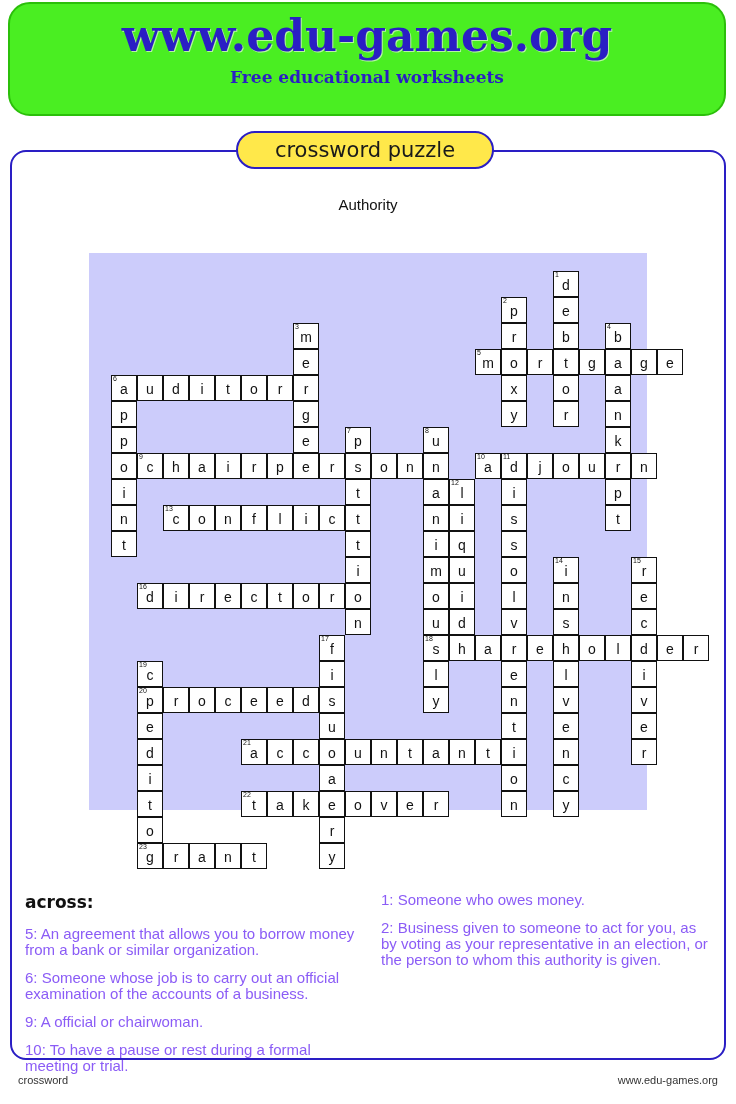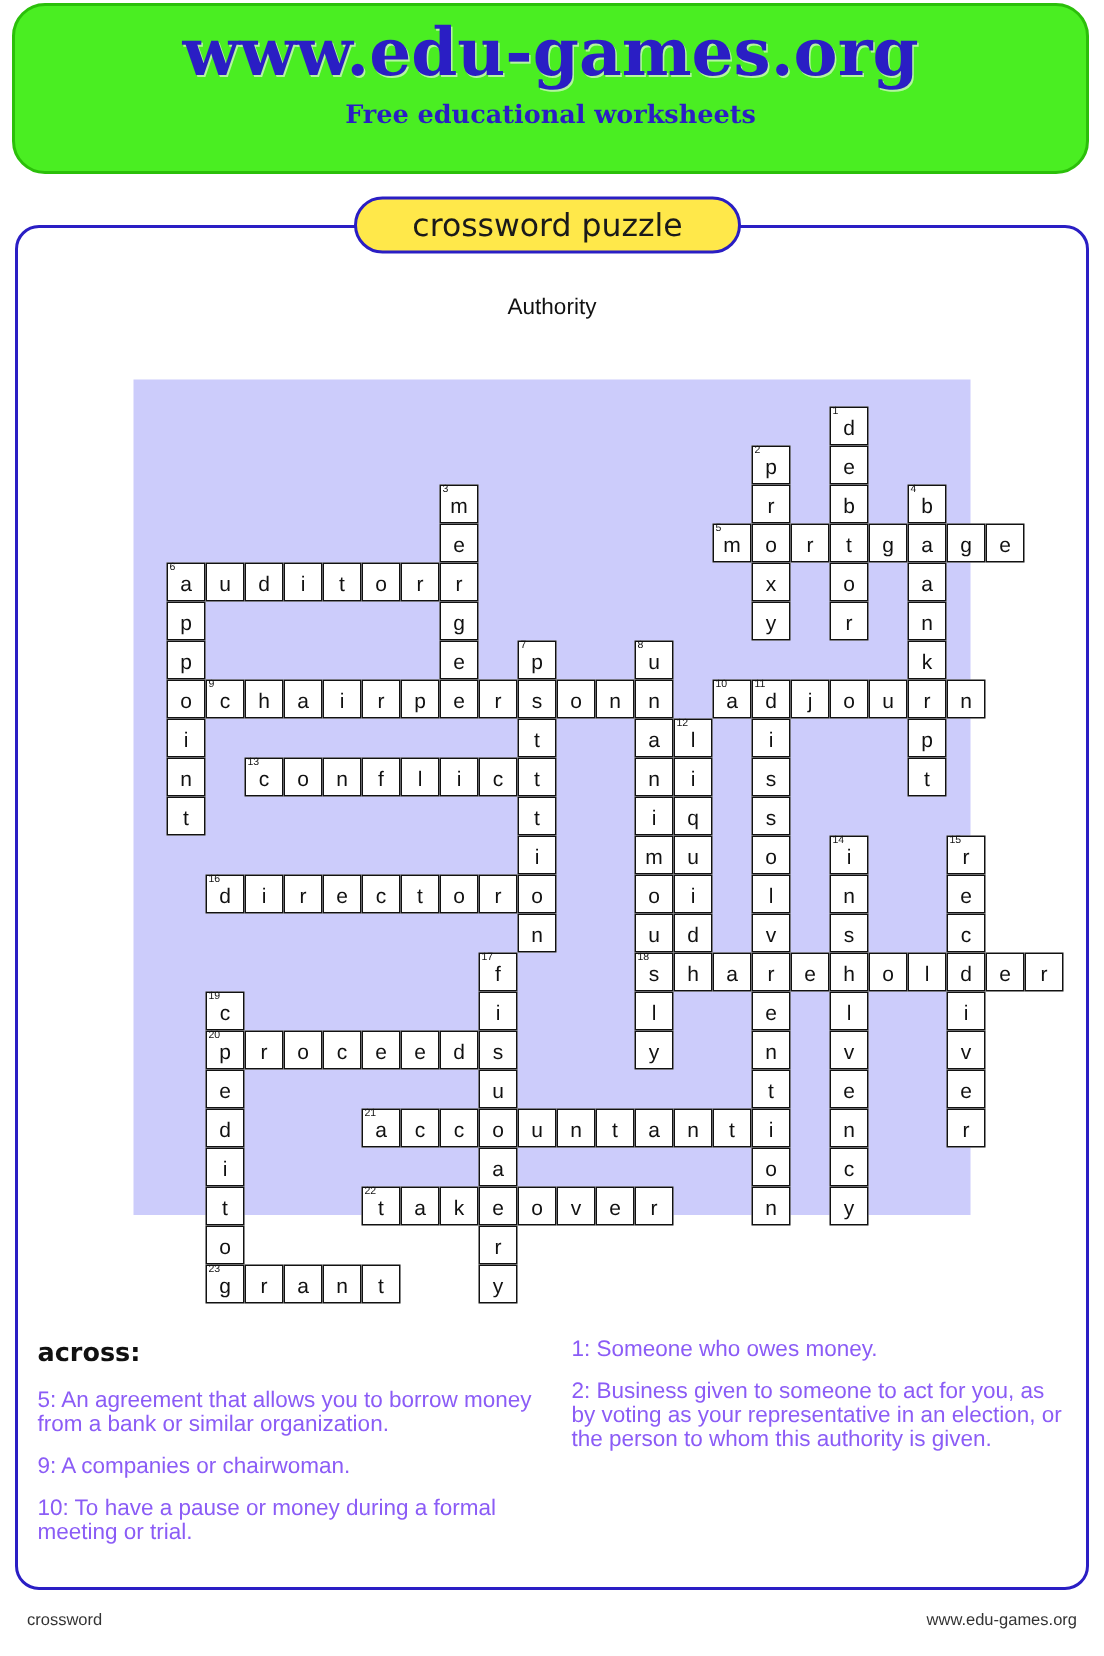--- a/index.html
+++ b/index.html
@@ -685,22 +685,23 @@
     <div class="cell" style="left: 230px; top: 590px;">
       <span class="ltr">y</span>
     </div>
   </div>
 
 <div class="clues">
   <div class="col left">
     <h3>across:</h3>
     <div id="across-list">
         <div class="clue">5:  An agreement that allows you to borrow money from a bank or similar organization.</div>
-        <div class="clue">9:  A companies or chairwoman.</div>
-        <div class="clue">10: To have a pause or money during a formal meeting or trial.</div>
+        <div class="clue">6:  Someone whose job is to carry out an official examination of the accounts of a business.</div>
+        <div class="clue">9:  A official or chairwoman.</div>
+        <div class="clue">10: To have a pause or rest during a formal meeting or trial.</div>
       </div>
   </div>
   <div class="col right">
     <div id="down-list">
         <div class="clue">1:  Someone who owes money.</div>
         <div class="clue">2:  Business given to someone to act for you, as by voting as your representative in an election, or the person to whom this authority is given.</div>
       </div>
   </div>
 </div>
 

